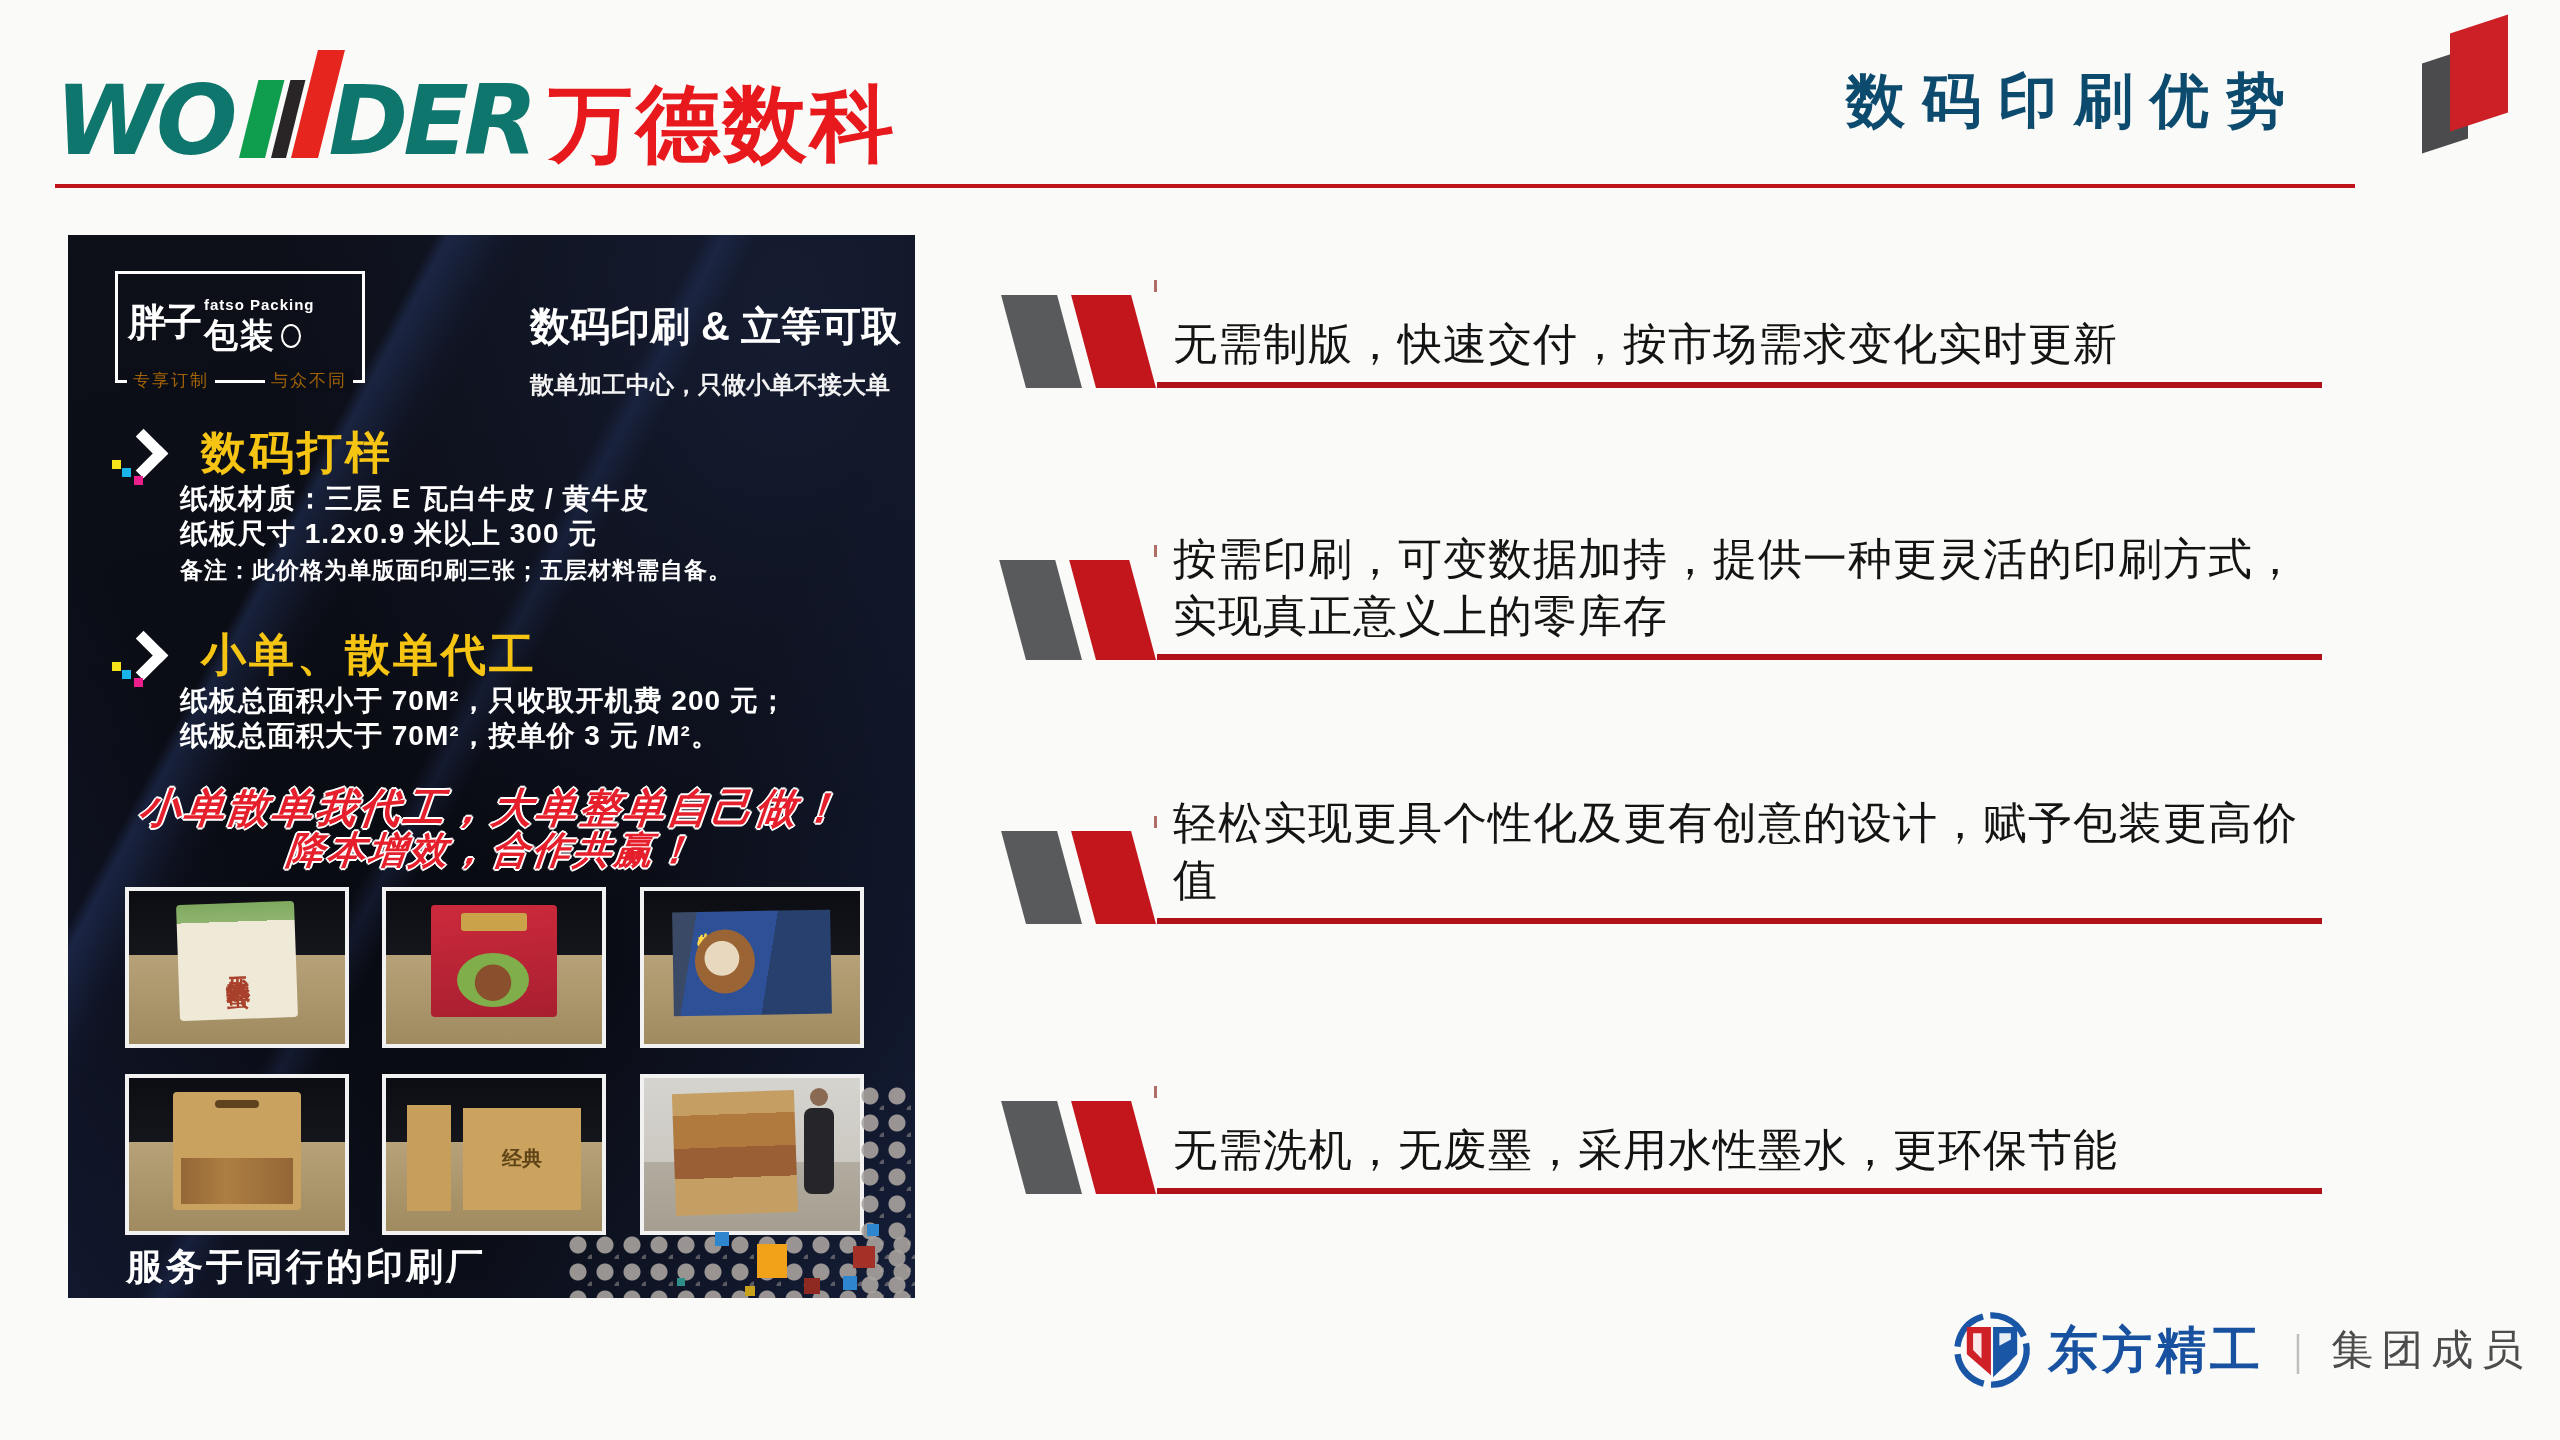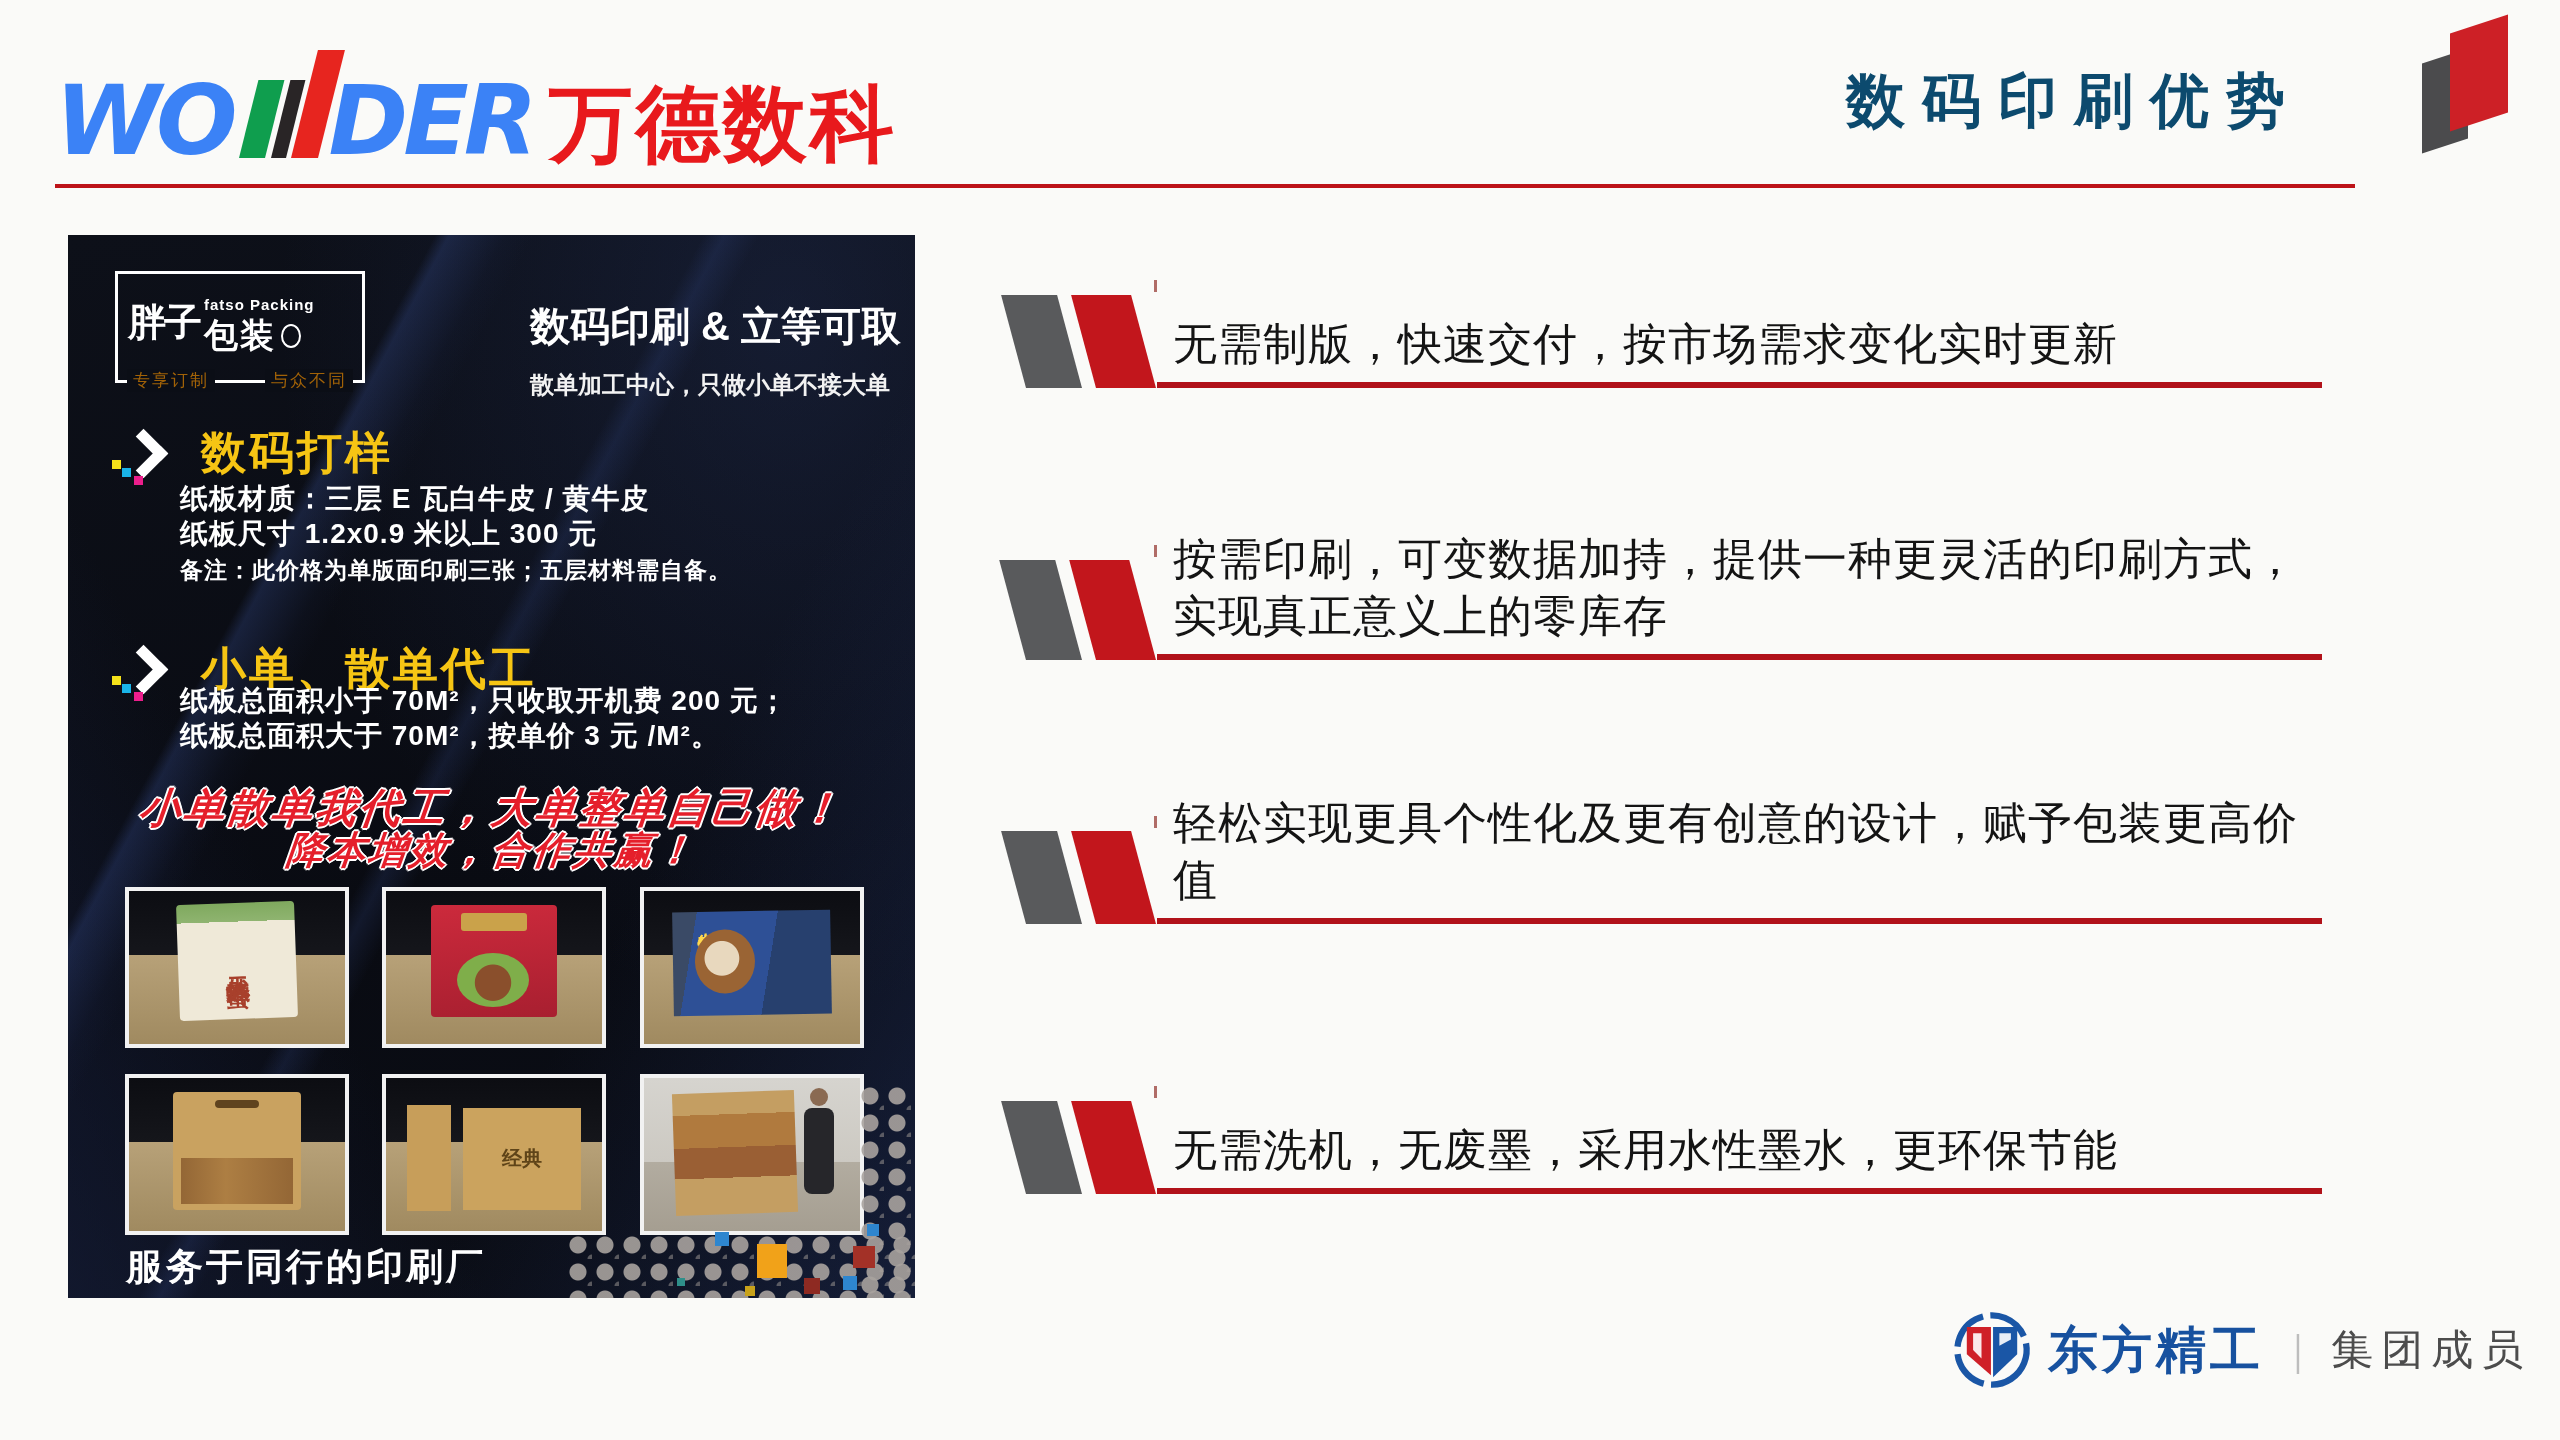--- a/index.html
+++ b/index.html
@@ -2,21 +2,21 @@
 <html><head>
 <meta charset="utf-8">
 <style>
   html,body{margin:0;padding:0;}
   body{width:2560px;height:1440px;position:relative;background:#fafaf8;overflow:hidden;
        font-family:"Liberation Sans",sans-serif;}
 
   
   .brand{position:absolute;left:55px;top:52px;height:118px;display:flex;align-items:flex-end;}
   .w-txt{font-family:"DejaVu Sans",sans-serif;font-weight:bold;font-style:italic;
-         font-size:96px;line-height:98px;color:#3b82f6;letter-spacing:-5px;}
+         font-size:96px;line-height:98px;color:#0f766e;letter-spacing:-5px;}
   .n-block{position:relative;display:inline-block;width:96px;height:98px;}
   .n-block i{position:absolute;bottom:12px;transform:skewX(-14deg);transform-origin:50% 100%;}
   .n-green{left:6px;width:26px;height:78px;background:#0f9e4e;}
   .n-black{left:38px;width:15px;height:78px;background:#292526;}
   .n-red{left:58px;width:27px;height:108px;background:#e7251f;}
   .brand-cn{font-size:84px;line-height:92px;font-weight:bold;color:#e8191c;
             letter-spacing:3px;margin-left:16px;}
 
   .page-title{position:absolute;top:62px;right:258px;margin:0;font-size:59px;font-weight:bold;
               color:#0c4a6e;letter-spacing:17px;}
@@ -44,21 +44,21 @@
   .bbox .en{font-size:15px;color:#fff;font-weight:bold;letter-spacing:1px;}
   .bbox .sub{font-size:34px;color:#fff;font-weight:900;letter-spacing:2px;display:flex;align-items:center;}
   .mascot{display:inline-block;width:16px;height:20px;border:2px solid #fff;border-radius:50%;margin-left:5px;}
   .tagline{position:absolute;left:-3px;right:-3px;bottom:-12px;display:flex;justify-content:space-between;padding:0 12px;}
   .tagline span{background:#0b0e16;padding:0 6px;color:#a16207;font-size:17px;letter-spacing:2px;}
 
   .ph{position:absolute;left:462px;top:64px;color:#fff;font-size:40px;font-weight:bold;letter-spacing:0;}
   .psub{position:absolute;left:462px;top:134px;color:#f2f2f2;font-size:24px;font-weight:bold;}
 
   .sec-head{position:absolute;left:52px;display:flex;align-items:center;gap:19px;}
-  .sh1{top:188px;} .sh2{top:404px;}
+  .sh1{top:188px;} .sh2{top:390px;}
   .chev-wrap{position:relative;width:54px;height:54px;margin-right:8px;}
   .chev{position:absolute;left:6px;top:10px;width:24px;height:24px;
         border-top:11px solid #fff;border-right:11px solid #fff;transform:rotate(45deg);}
   .cdot{position:absolute;width:9px;height:9px;}
   .cdot.c{left:2px;top:42px;background:#19b4e8;}
   .cdot.m{left:14px;top:50px;background:#ec1e8c;}
   .cdot.y{left:-8px;top:34px;background:#f5e21a;}
   .sec-title{font-size:45px;font-weight:bold;color:#f6c514;letter-spacing:3px;}
 
   .sec-lines{position:absolute;left:112px;color:#fff;}

